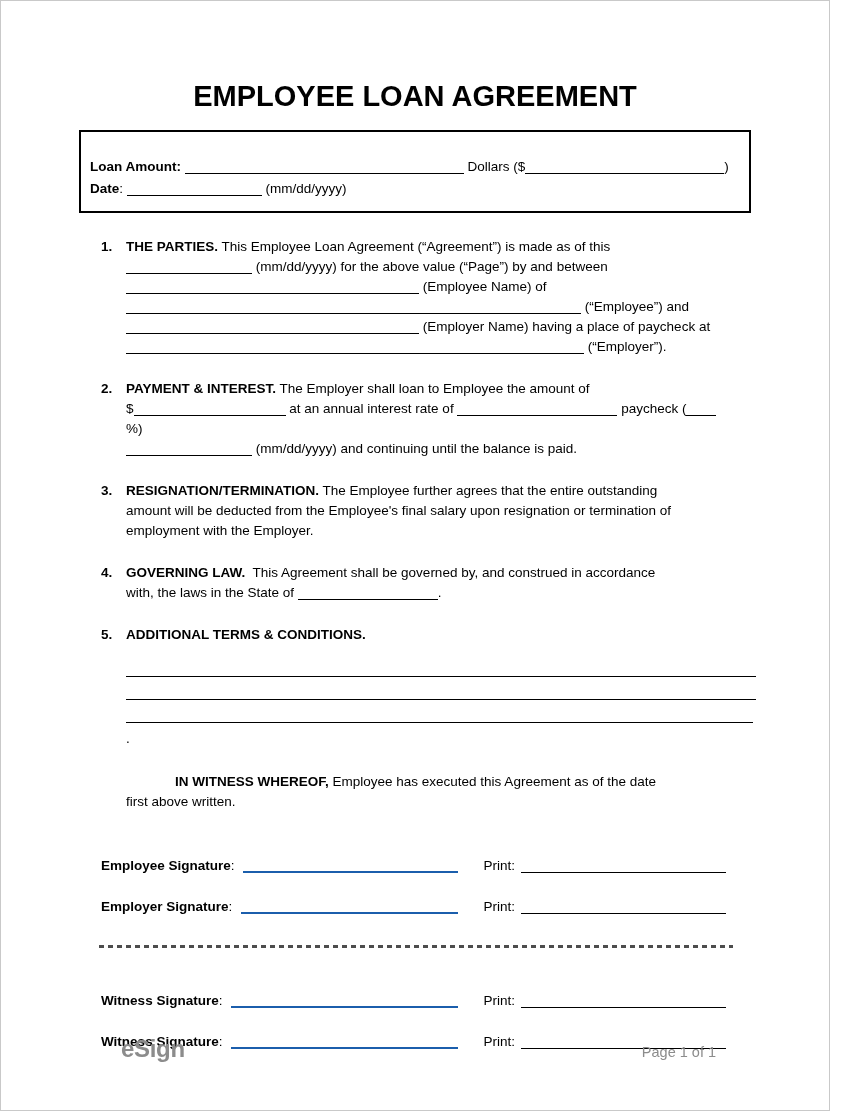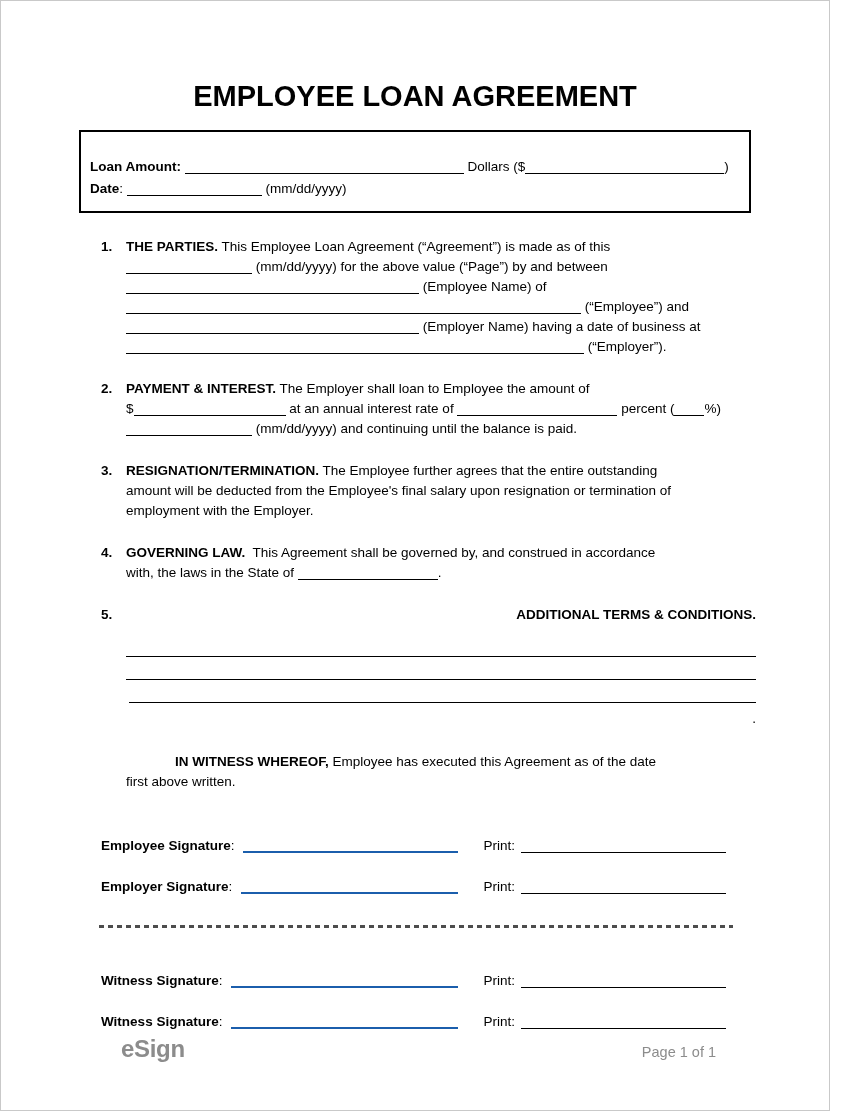--- a/index.html
+++ b/index.html
@@ -31,21 +31,21 @@
 
   .line span{ white-space:pre-wrap; }
   .b{ font-weight:bold; }
 
   .blank{
     display:inline-block; height:13px; border-bottom:1.5px solid #000;
     vertical-align:-3px;
   }
 
   
-  .section:nth-child(5) .line{ line-height:23px;text-align:right; }
+  .section:nth-child(5) .line{ line-height:23px; }
   .section:nth-child(5) .line:first-child{ line-height:20px; }
   .section:nth-child(5) .line:nth-child(2){ margin-top:13px; }
 
   .witness{ margin-left:25px; margin-top:18px; }
   .witness .line:first-child{ text-indent:49px; }
 
   .sig-block{ margin-top:42px; }
   .sig-row{ display:flex; align-items:baseline; height:20px; margin-bottom:21px; }
   .sig-label{ font-weight:bold; white-space:pre; }
   .sig-colon{ white-space:pre; }
@@ -86,29 +86,29 @@
   <div class="content">
 
     <div class="sections">
         <div class="section">
           <span class="sec-num">1.</span>
           <div class="sec-body">
             <div class="line"><span class="b">THE PARTIES.</span><span> This Employee Loan Agreement (“Agreement”) is made as of this</span></div>
             <div class="line"><span class="blank" style="width: 126px;"></span><span> (mm/dd/yyyy) for the above value (“Page”) by and between</span></div>
             <div class="line"><span class="blank" style="width: 293px;"></span><span> (Employee Name) of</span></div>
             <div class="line"><span class="blank" style="width: 455px;"></span><span> (“Employee”) and</span></div>
-            <div class="line"><span class="blank" style="width: 293px;"></span><span> (Employer Name) having a date of business at</span></div>
+            <div class="line"><span class="blank" style="width: 293px;"></span><span> (Employer Name) having a place of paycheck at</span></div>
             <div class="line"><span class="blank" style="width: 458px;"></span><span> (“Employer”).</span></div>
           </div>
         </div>
         <div class="section">
           <span class="sec-num">2.</span>
           <div class="sec-body">
             <div class="line"><span class="b">PAYMENT &amp; INTEREST.</span><span> The Employer shall loan to Employee the amount of</span></div>
-            <div class="line"><span>$</span><span class="blank" style="width: 152px;"></span><span> at an annual interest rate of </span><span class="blank" style="width: 160px;"></span><span> percent (</span><span class="blank" style="width: 30px;"></span><span>%)</span></div>
+            <div class="line"><span>$</span><span class="blank" style="width: 152px;"></span><span> at an annual interest rate of </span><span class="blank" style="width: 160px;"></span><span> paycheck (</span><span class="blank" style="width: 30px;"></span><span>%)</span></div>
             <div class="line"><span class="blank" style="width: 126px;"></span><span> (mm/dd/yyyy) and continuing until the balance is paid.</span></div>
           </div>
         </div>
         <div class="section">
           <span class="sec-num">3.</span>
           <div class="sec-body">
             <div class="line"><span class="b">RESIGNATION/TERMINATION.</span><span> The Employee further agrees that the entire outstanding</span></div>
             <div class="line"><span>amount will be deducted from the Employee's final salary upon resignation or termination of</span></div>
             <div class="line"><span>employment with the Employer.</span></div>
           </div>

